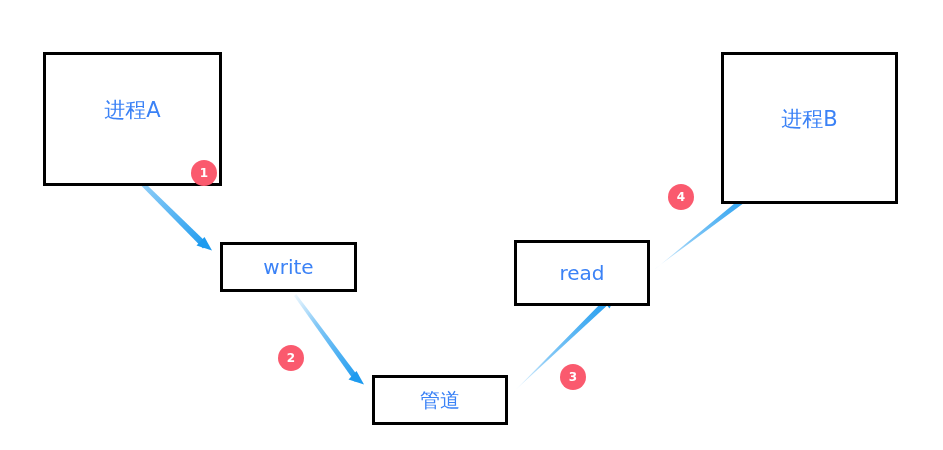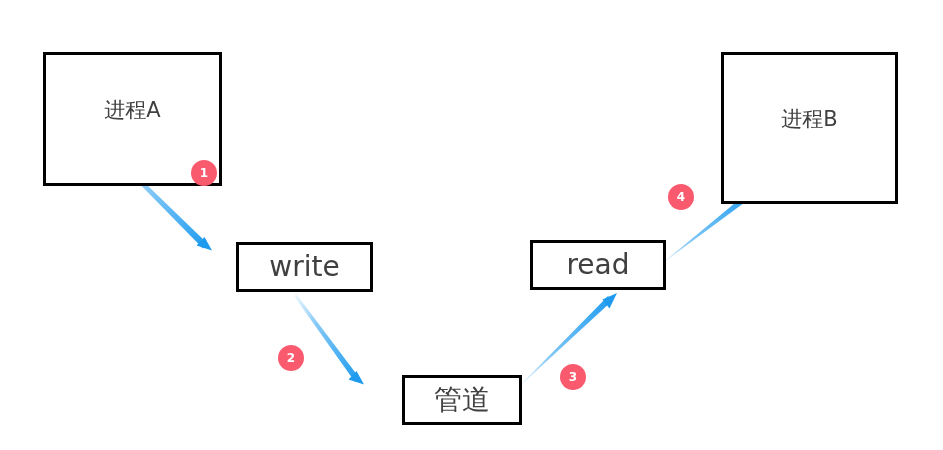--- a/index.html
+++ b/index.html
@@ -20,46 +20,45 @@
   }
   
   .node {
     position: absolute;
     box-sizing: border-box;
     border: 3px solid #000000;
     background: #ffffff;
     display: flex;
     align-items: center;
     justify-content: center;
-    color: #404040;
+    color: #3b82f6;
     line-height: 1.1;
     white-space: nowrap;
   }
   .node.proc {
     font-size: 21px;
   }
   .node.op {
-    font-size: 28px;
-    margin-left: 16px;
+    font-size: 20px;
   }
   .node .node-label {
     display: block;
     pointer-events: none;
   }
   
   .node.proc .node-label {
     position: relative;
     top: -8px;
   }
 
   #proc-a   { left: 43px;  top: 52px;  width: 179px; height: 134px; }
   #proc-b   { left: 721px; top: 52px;  width: 177px; height: 152px; }
   #op-write { left: 220px; top: 242px; width: 137px; height: 50px; }
-  #op-read  { left: 514px; top: 240px; width: 136px; height: 50px; }
-  #pipe     { left: 386px; top: 375px; width: 120px; height: 50px; }
+  #op-read  { left: 514px; top: 240px; width: 136px; height: 66px; }
+  #pipe     { left: 372px; top: 375px; width: 136px; height: 50px; }
 
   
   #arrows {
     position: absolute;
     left: 0;
     top: 0;
     width: 943px;
     height: 450px;
     pointer-events: none;
   }

